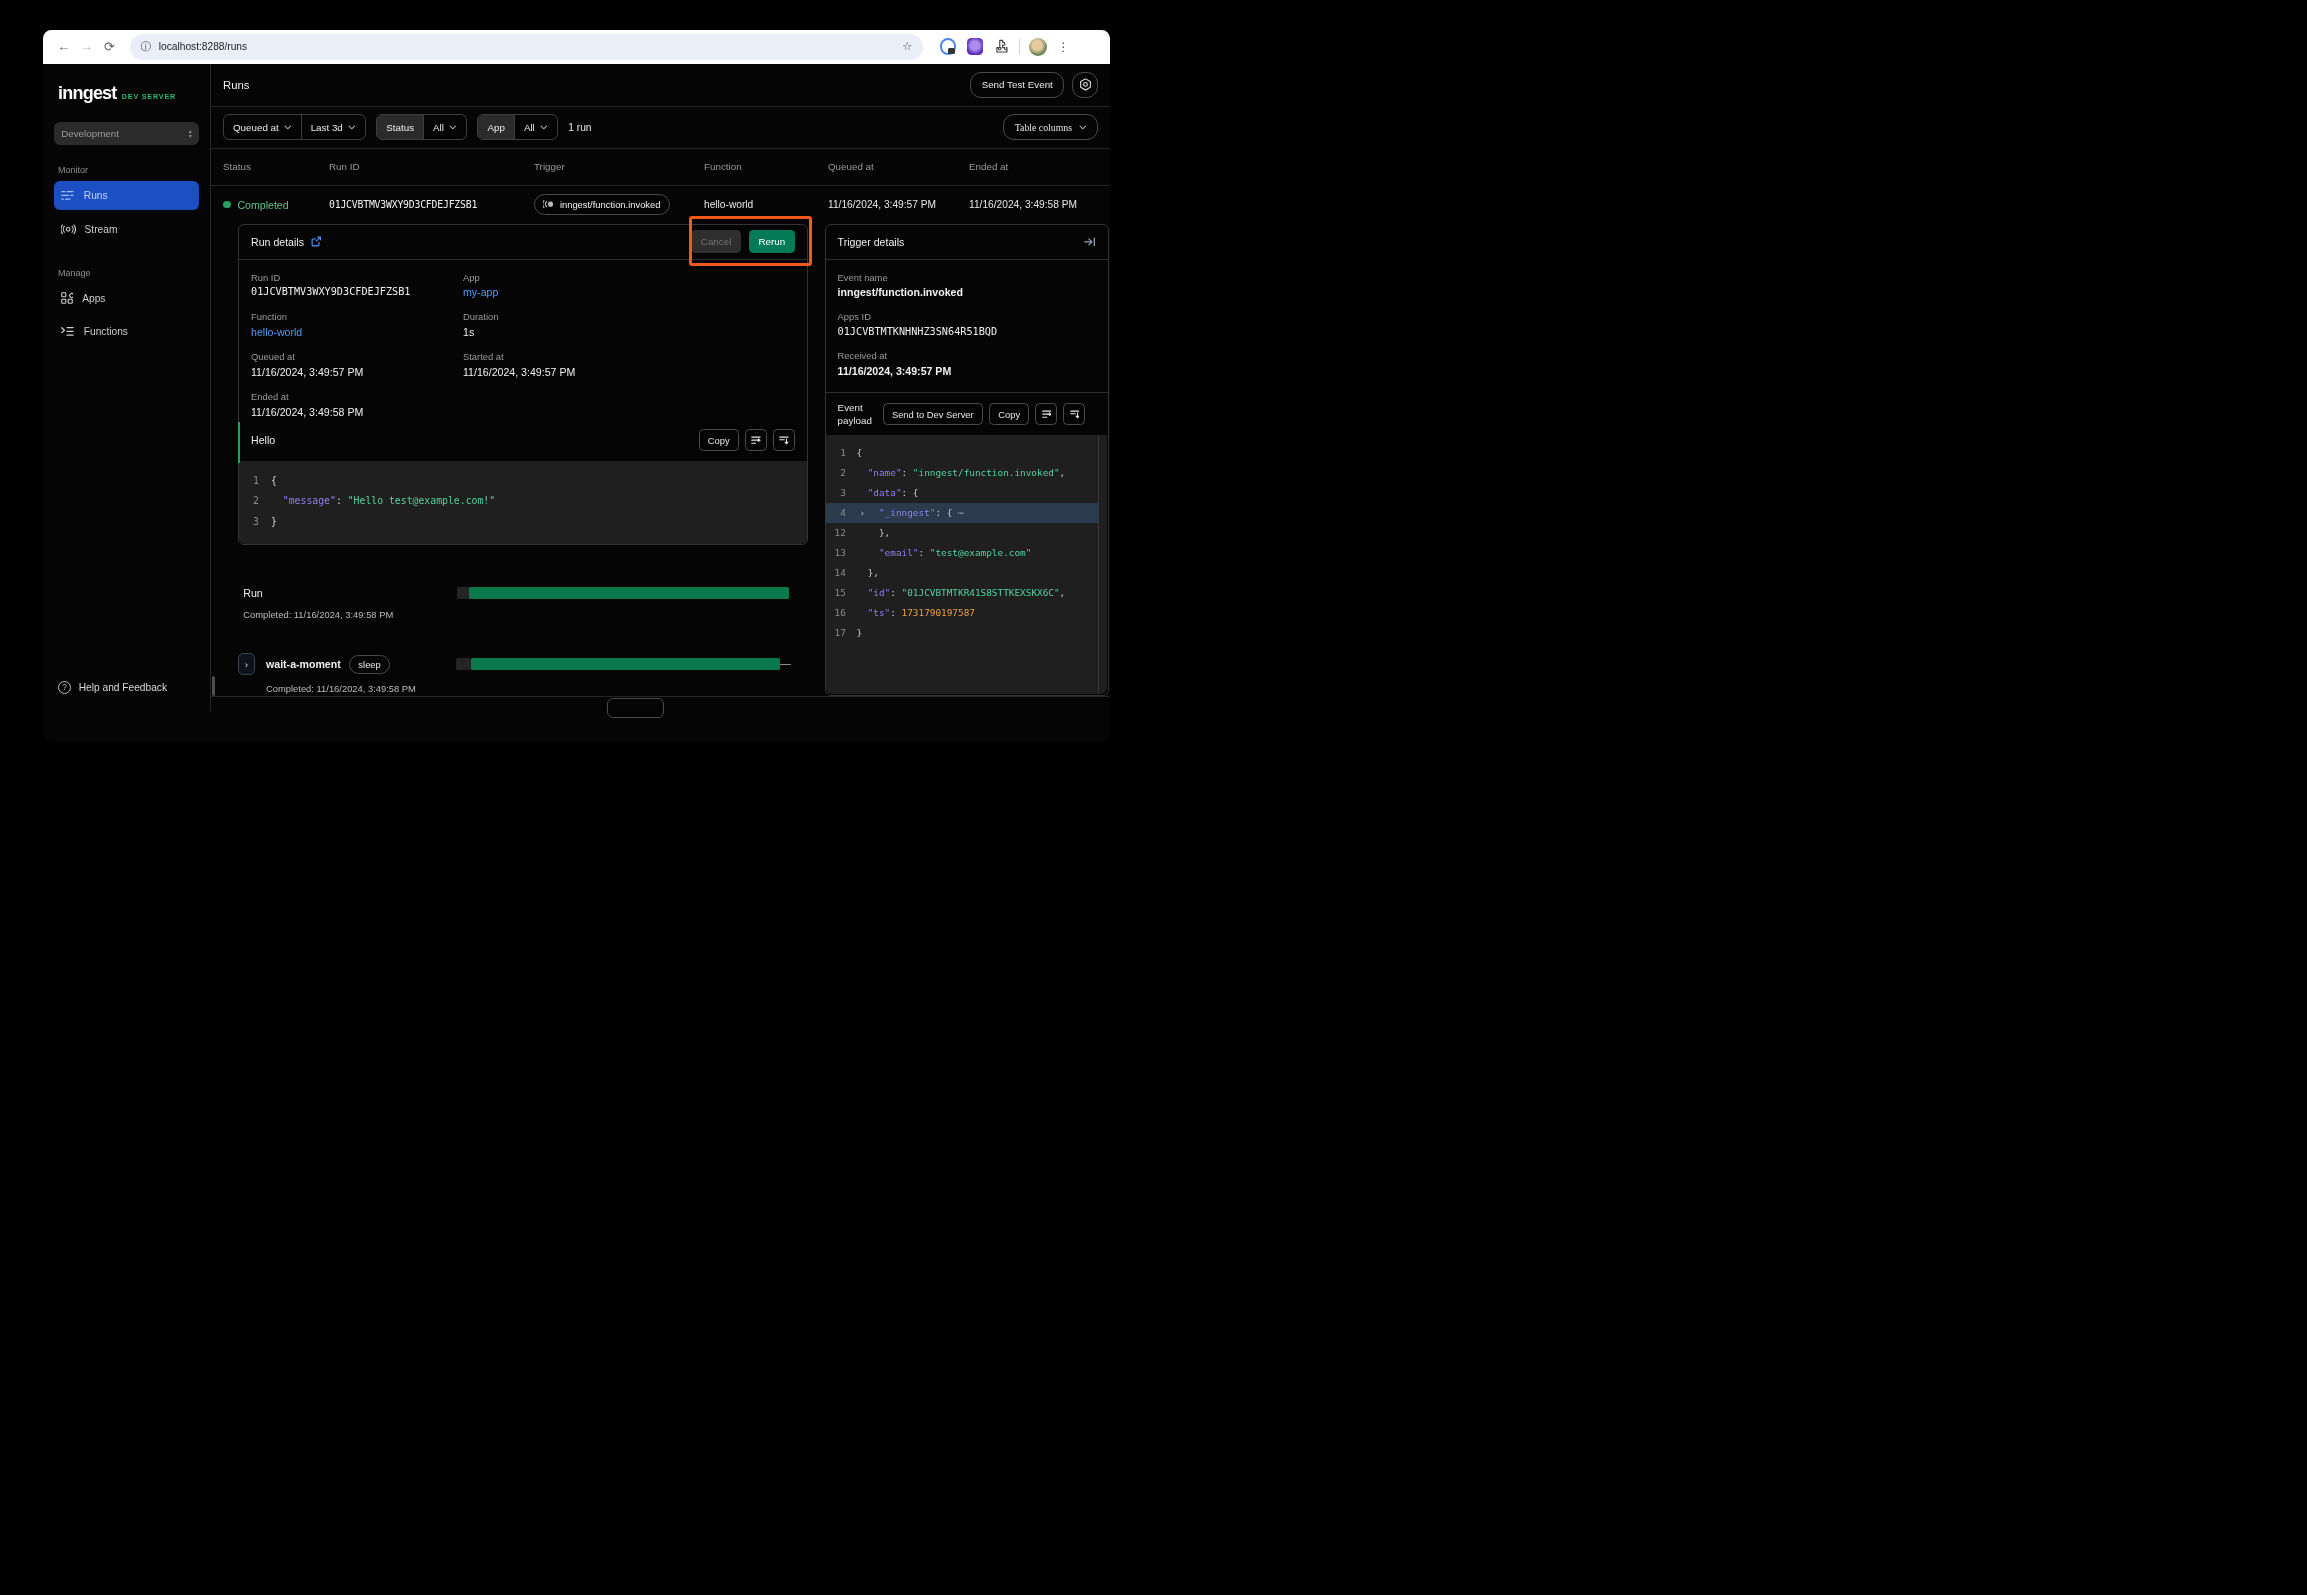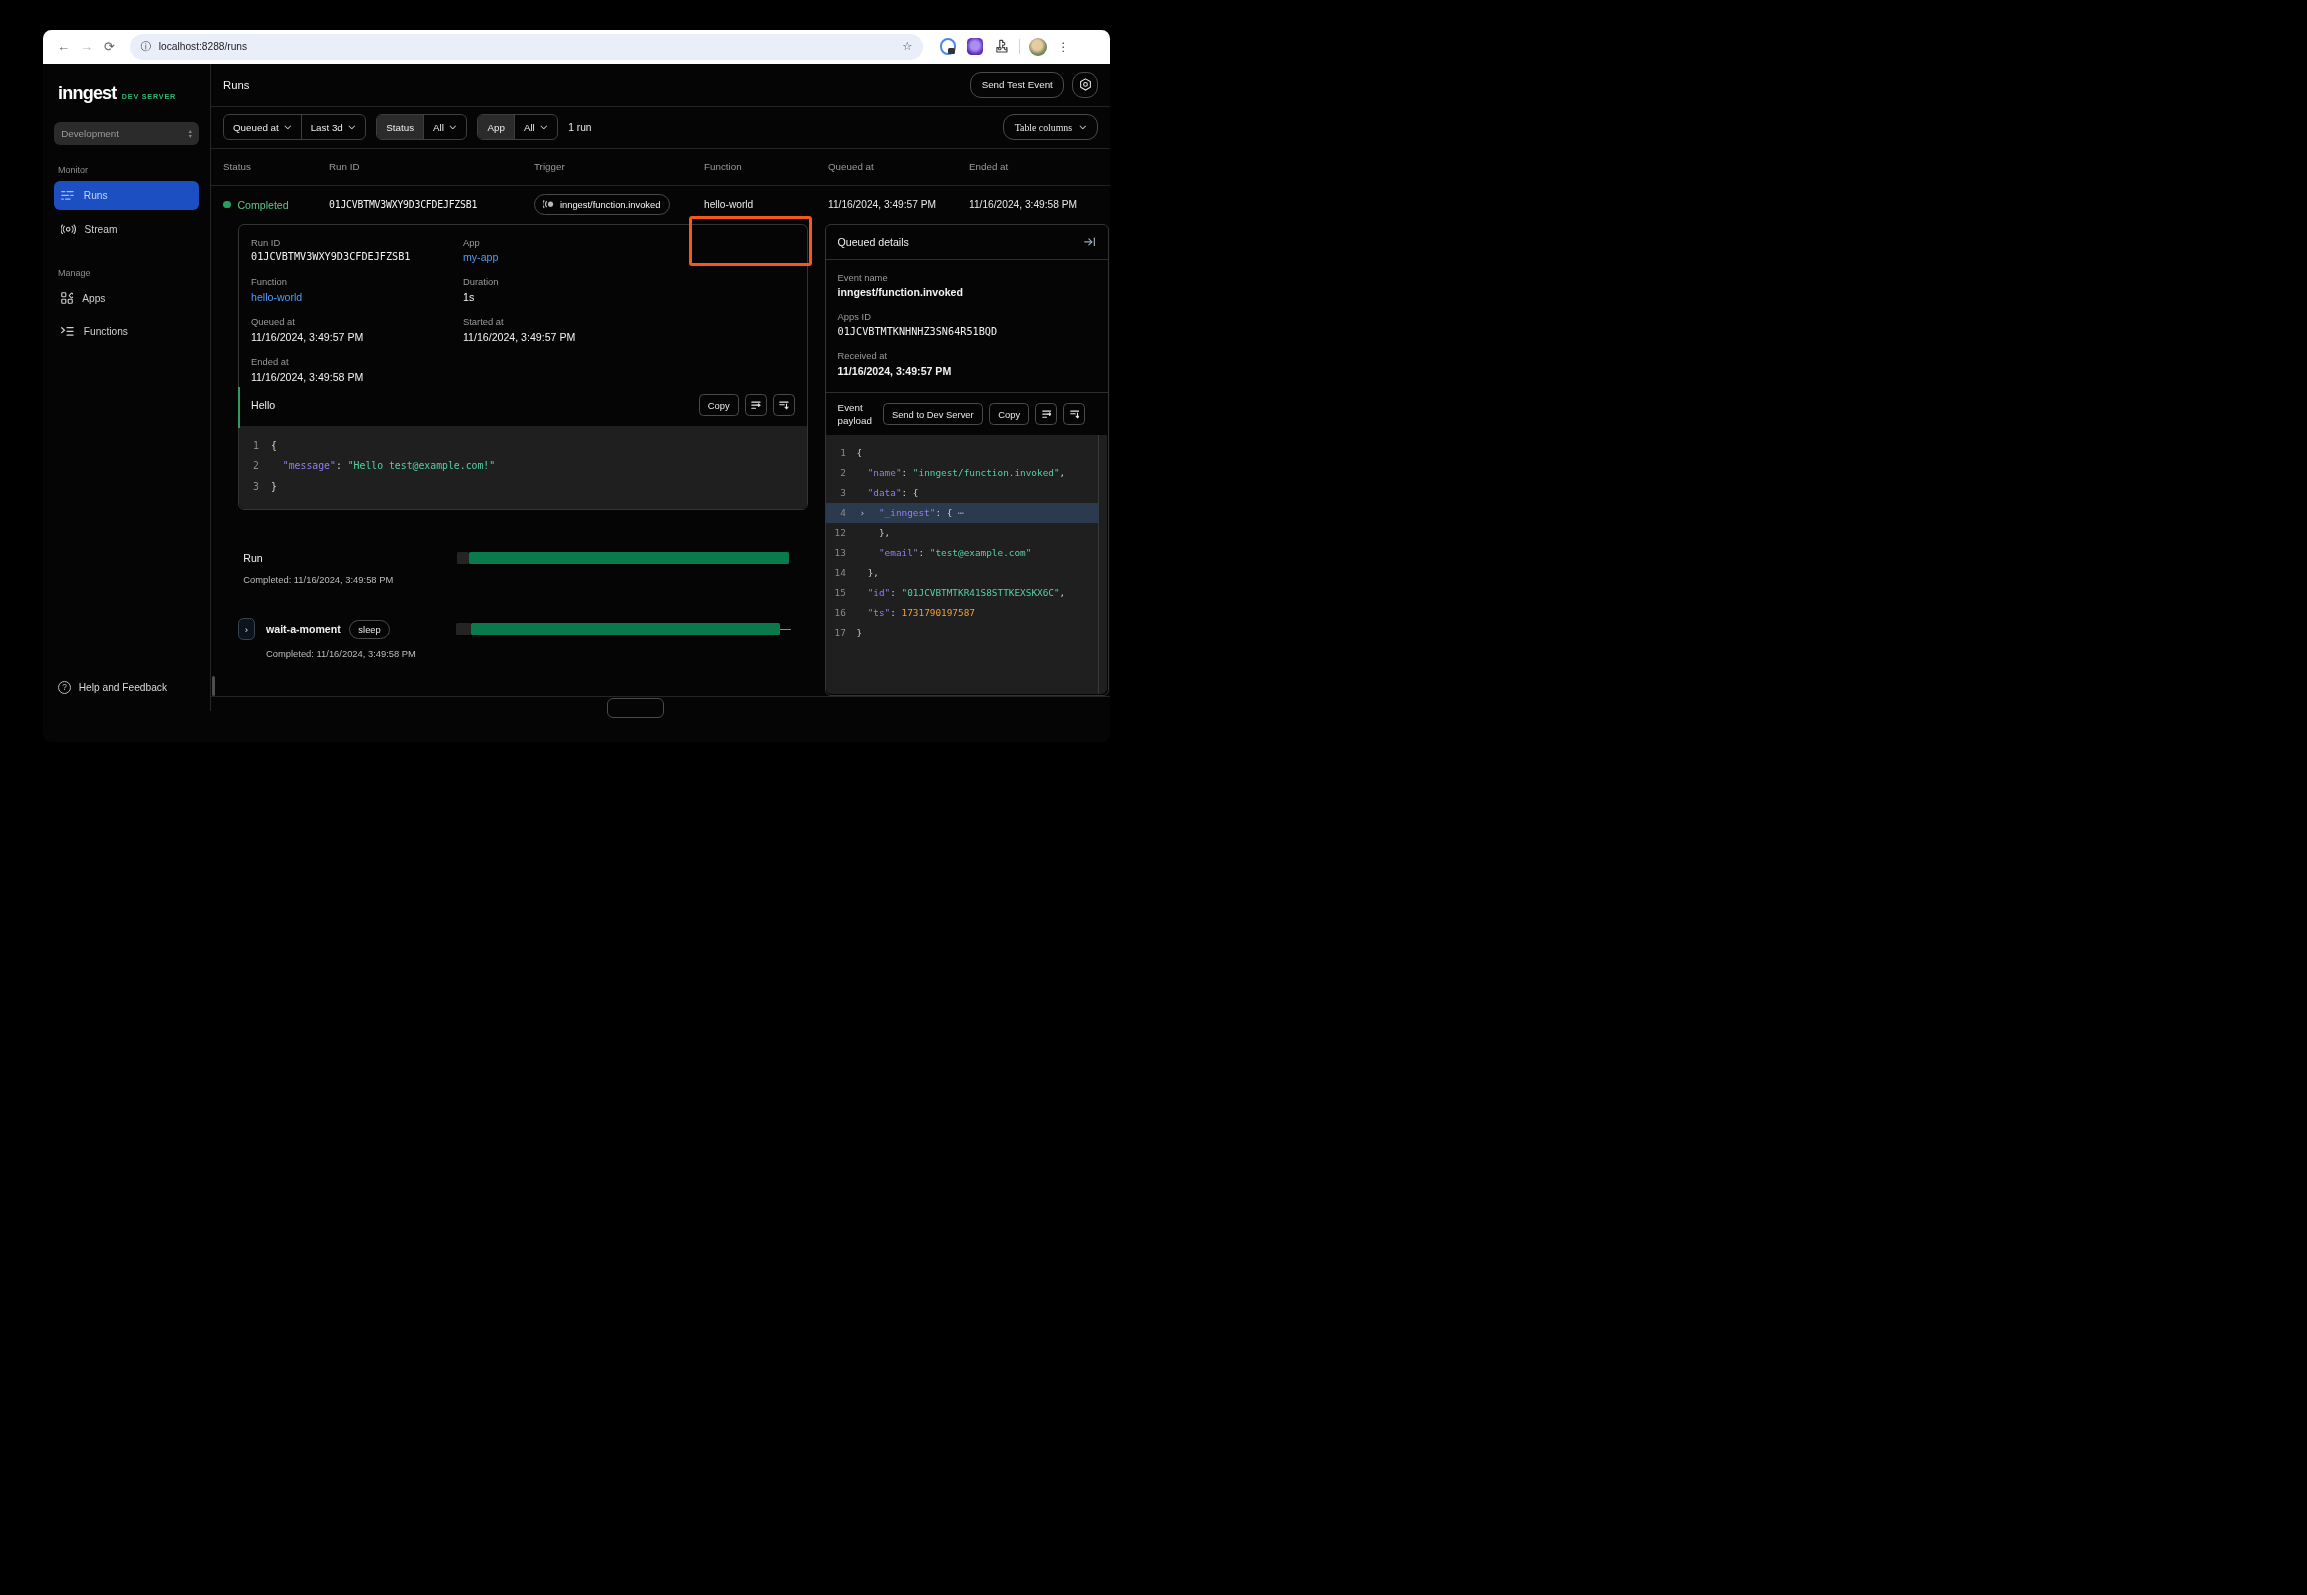--- a/index.html
+++ b/index.html
@@ -363,20 +363,36 @@
         <span class="cellpad">hello-world</span>
         <span class="cellpad">11/16/2024, 3:49:57 PM</span>
         <span class="cellpad">11/16/2024, 3:49:58 PM</span>
       </div>
 
       <div class="details">
 
         <div class="left-col">
           <div class="rd-card">
             <div class="annotation"></div>
+            <div class="card-header">
+              <span class="card-title">Run details</span>
+              <span>
+                <svg width="10.6" height="10.6" viewBox="0 0 14 14">
+                      <g stroke="#4f9cf8" stroke-width="1.5" fill="none">
+                        <path d="M10.5 8 v4 a1 1 0 0 1 -1 1 H2.5 a1 1 0 0 1 -1 -1 V5 a1 1 0 0 1 1 -1 h4"></path>
+                        <path d="M8.5 1.5 h4 v4"></path>
+                        <path d="M12.5 1.5 L6.8 7.2"></path>
+                      </g>
+                    </svg>
+              </span>
+              <div class="hdr-btns">
+                <button class="btn-cancel">Cancel</button>
+                <button class="btn-rerun">Rerun</button>
+              </div>
+            </div>
             <div class="rd-body">
               <div class="field-grid">
                 <div>
                   <div class="f-label">Run ID</div>
                   <div class="f-value mono">01JCVBTMV3WXY9D3CFDEJFZSB1</div>
                 </div>
                 <div>
                   <div class="f-label">App</div>
                   <div class="f-value link">my-app</div>
                 </div>
@@ -466,21 +482,21 @@
               <span class="seg-dark" style="left:218px;width:15px;top:5.3px"></span>
               <span class="seg-green" style="left:233px;width:309px;top:5.3px"></span>
               <span class="seg-line" style="left:542px;width:11.3px;top:10.6px"></span>
             </div>
             <div class="tl-sub2">Completed: 11/16/2024, 3:49:58 PM</div>
           </div>
         </div>
 
         <div class="right-card">
           <div class="card-header">
-            <span class="card-title">Queued details</span>
+            <span class="card-title">Trigger details</span>
             <span style="margin-left:auto">
               <svg width="12" height="9.8" viewBox="0 0 16 13">
                     <g stroke="#9aa7bd" stroke-width="1.6" fill="none" stroke-linecap="round">
                       <line x1="1" y1="6.5" x2="10" y2="6.5"></line>
                       <path d="M6.5 2.5 L10.5 6.5 L6.5 10.5"></path>
                       <line x1="13.8" y1="1.5" x2="13.8" y2="11.5"></line>
                     </g>
                   </svg>
             </span>
           </div>

